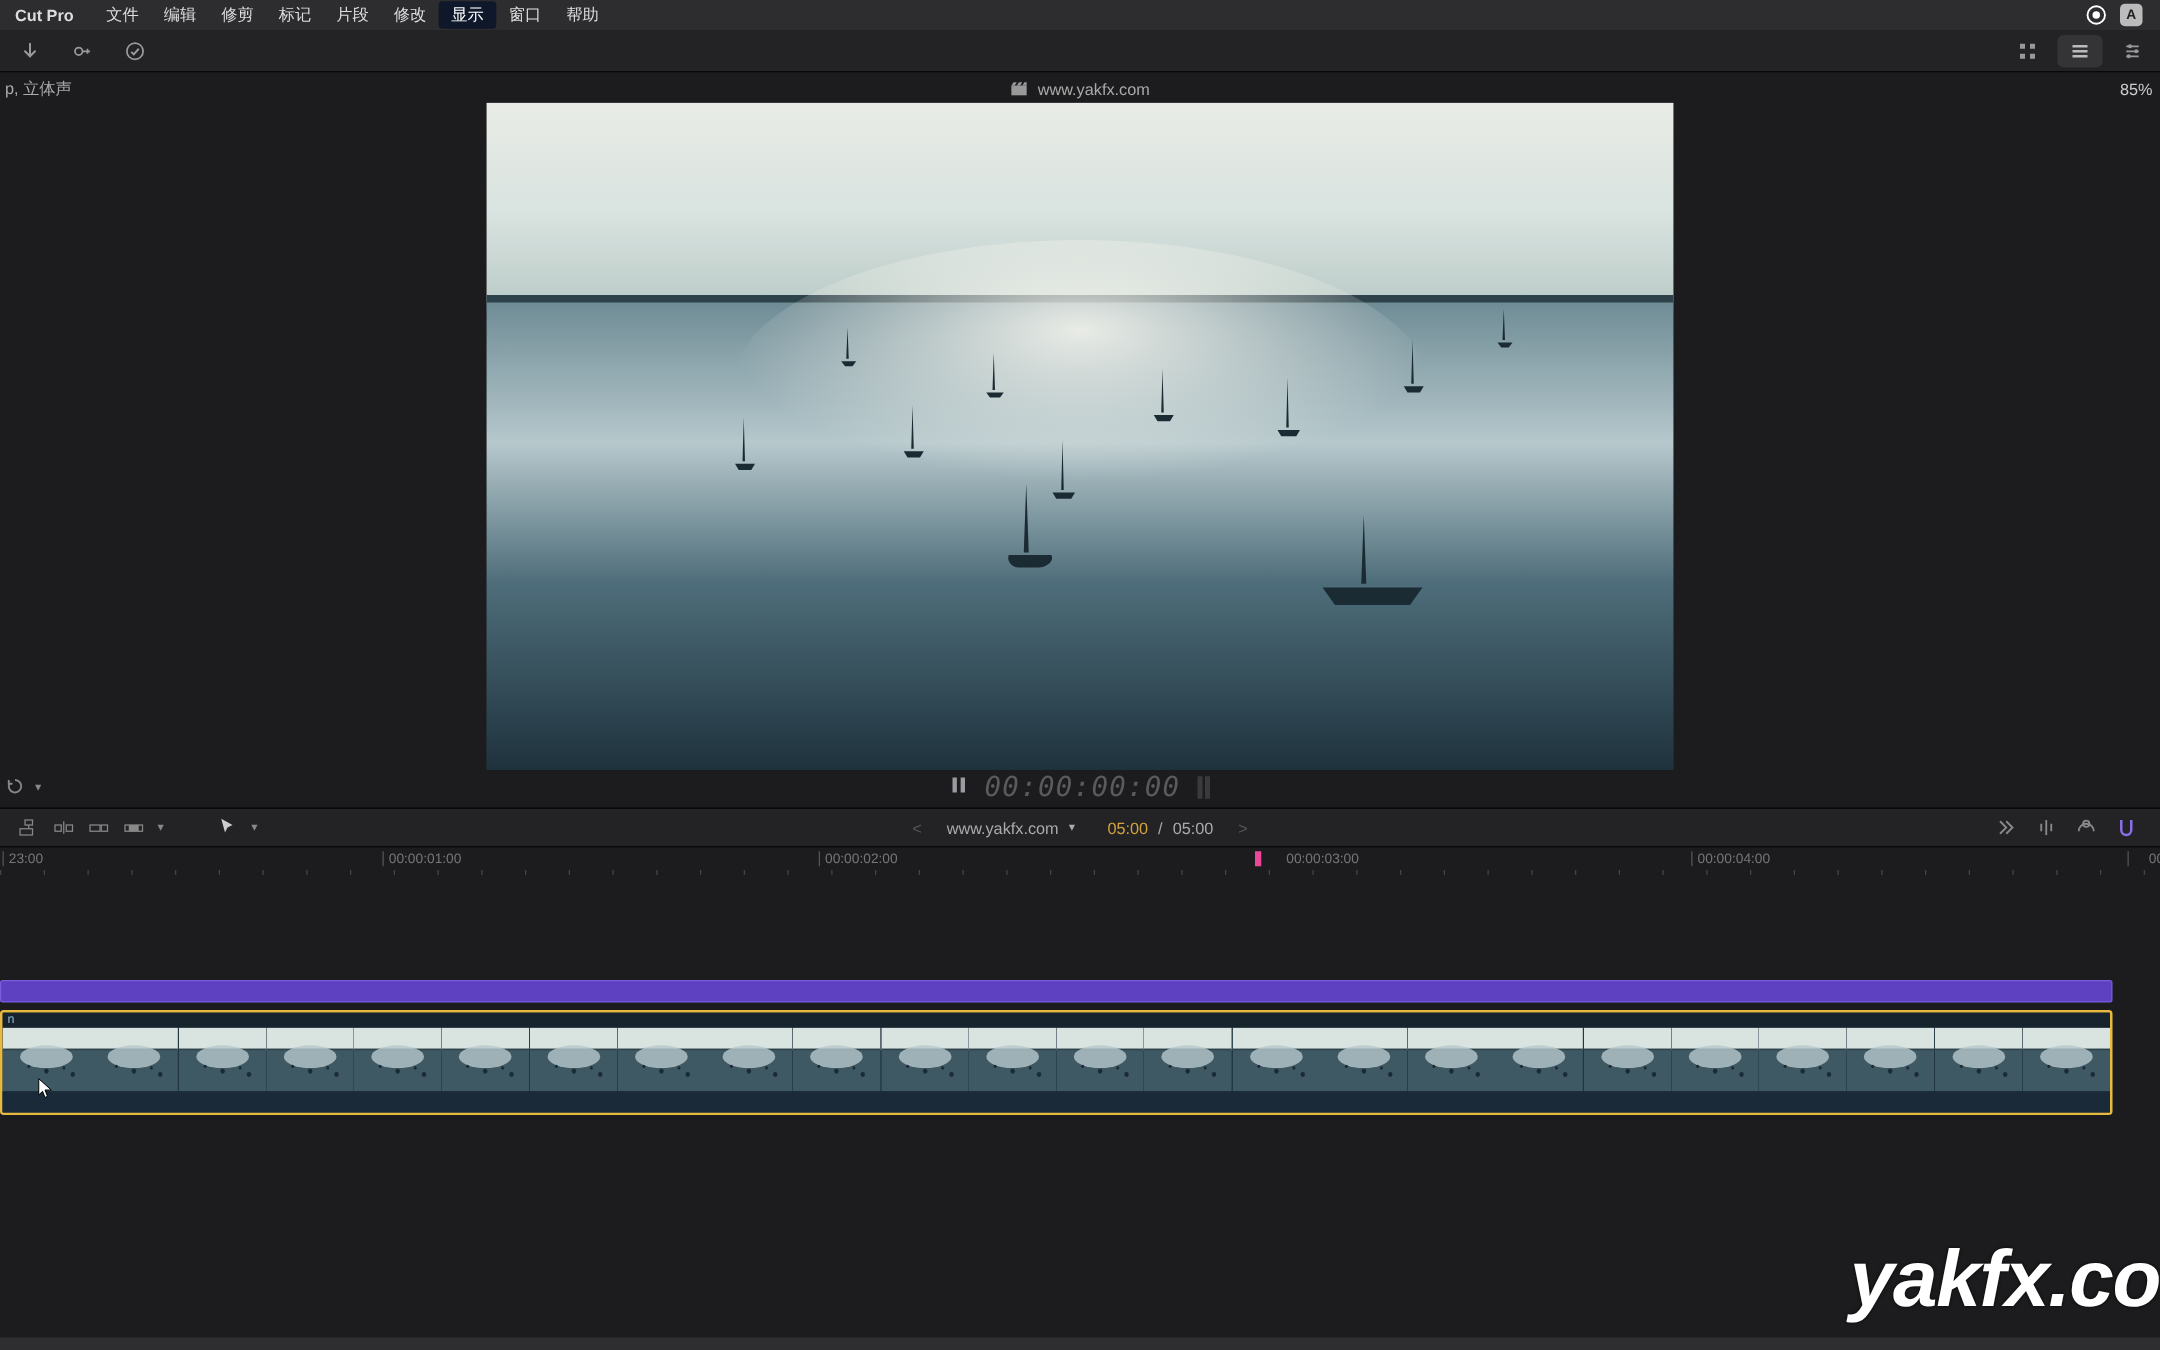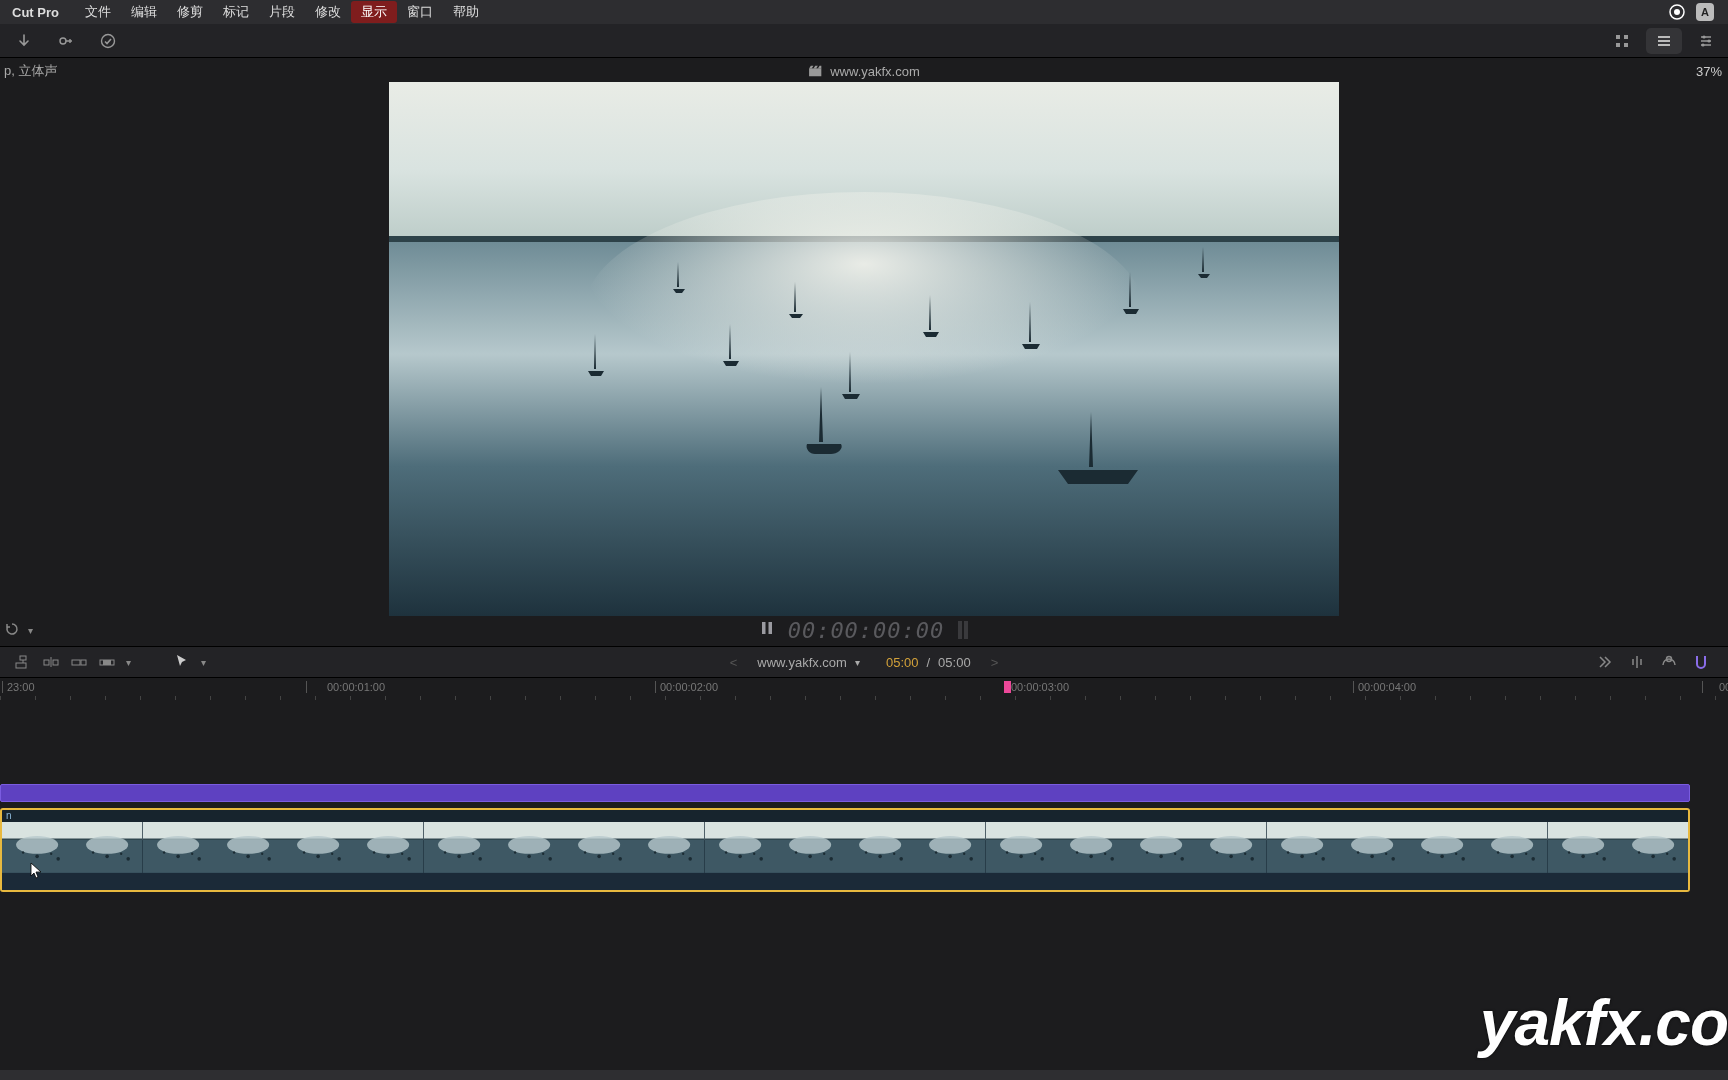--- a/index.html
+++ b/index.html
@@ -2,21 +2,21 @@
 <html><head>
   <meta charset="utf-8">
   <style>
     * { margin: 0; padding: 0; box-sizing: border-box; font-family: -apple-system, "Helvetica Neue", sans-serif; }
     body { width: 1728px; height: 1080px; background: #1c1c1e; overflow: hidden; position: relative; user-select: none; }
     
     
     .menubar { height: 24px; background: #2d2d30; display: flex; align-items: center; padding: 0 4px; font-size: 13px; color: #ddd; }
     .menubar .app-title { font-weight: 600; margin-right: 8px; padding: 2px 8px; }
     .menubar .menu-item { padding: 2px 10px; cursor: default; }
-    .menubar .menu-item.active { background: #7f1d1d; color: #fff; border-radius: 3px; font-family: Liberation Serif, serif; }
+    .menubar .menu-item.active { background: #0f172a; color: #fff; border-radius: 3px; font-family: Liberation Serif, serif; }
     .menubar .mb-right { margin-left: auto; display: flex; gap: 10px; align-items: center; padding-right: 10px; }
     .mb-right .status-icon { width: 18px; height: 18px; display: flex; align-items: center; justify-content: center; color: #fff; }
     .mb-right .letter-badge { width: 18px; height: 18px; background: #bbb; border-radius: 4px; color: #222; font-size: 11px; font-weight: 700; display: flex; align-items: center; justify-content: center; }
     
     
     .toolbar { height: 34px; background: #232326; display: flex; align-items: center; border-bottom: 1px solid #000; }
     .toolbar-left { display: flex; gap: 6px; padding-left: 6px; }
     .toolbar-right { margin-left: auto; display: flex; gap: 6px; padding-right: 4px; }
     .tool-btn { width: 36px; height: 26px; border-radius: 5px; display: flex; align-items: center; justify-content: center; color: #999; }
     .tool-btn.darker { background: #343437; }
@@ -149,21 +149,21 @@
 
 <div class="viewer-header">
   <span class="left-meta">p, 立体声</span>
   <span class="center-name">
     <svg class="clapper-icon" viewBox="0 0 16 16">
         <rect x="1" y="5" width="14" height="9" fill="#999"></rect>
         <path d="M1 5l2-3h3l-2 3zm5 0l2-3h3l-2 3zm5 0l2-3h2v3z" fill="#999"></path>
       </svg>
     <span>www.yakfx.com</span>
   </span>
-  <span class="zoom">37%</span>
+  <span class="zoom">85%</span>
 </div>
 
 <div class="viewer-area">
   <div class="viewer-canvas">
     <svg class="scene" viewBox="0 0 950 534" preserveAspectRatio="xMidYMid slice">
       <defs>
         <linearGradient id="sky" x1="0" y1="0" x2="0" y2="1">
           <stop offset="0%" stop-color="#e9ece6"></stop>
           <stop offset="55%" stop-color="#d9e3e0"></stop>
           <stop offset="100%" stop-color="#bcccc8"></stop>
@@ -275,23 +275,23 @@
         <circle cx="9" cy="6" r="2.5" fill="none" stroke="#888" stroke-width="1.5"></circle>
       </svg>
     <svg class="ri active" viewBox="0 0 18 18">
         <path d="M5 3v8a4 4 0 0 0 8 0V3" fill="none" stroke="#8a6de9" stroke-width="2"></path>
       </svg>
   </div>
 </div>
 
 <div class="ruler">
   <span class="mark" style="left:2px"><span style="border-left:1px solid #555;padding-left:4px">23:00</span></span>
-  <span class="mark" style="left:306px"><span style="border-left:1px solid #555;padding-left:20px">00:00:01:00</span></span>
+  <span class="mark" style="left:306px"><span style="border-left:1px solid #555;padding-left:4px">00:00:01:00</span></span>
   <span class="mark" style="left:655px"><span style="border-left:1px solid #555;padding-left:4px">00:00:02:00</span></span>
-  <span class="mark" style="left:1004px"><span style="border-left:7px solid #ec4899;padding-left:0">00:00:03:00</span></span>
+  <span class="mark" style="left:1004px"><span style="border-left:5px solid #ec4899;padding-left:20px">00:00:03:00</span></span>
   <span class="mark" style="left:1353px"><span style="border-left:1px solid #555;padding-left:4px">00:00:04:00</span></span>
   <span class="mark" style="left:1702px"><span style="border-left:1px solid #555;padding-left:16px">00:0</span></span>
   <div class="tick-area" id="ruler-ticks">
       <div class="tick" style="left: 0px;"></div>
       <div class="tick" style="left: 35px;"></div>
       <div class="tick" style="left: 70px;"></div>
       <div class="tick" style="left: 105px;"></div>
       <div class="tick" style="left: 140px;"></div>
       <div class="tick" style="left: 175px;"></div>
       <div class="tick" style="left: 210px;"></div>

